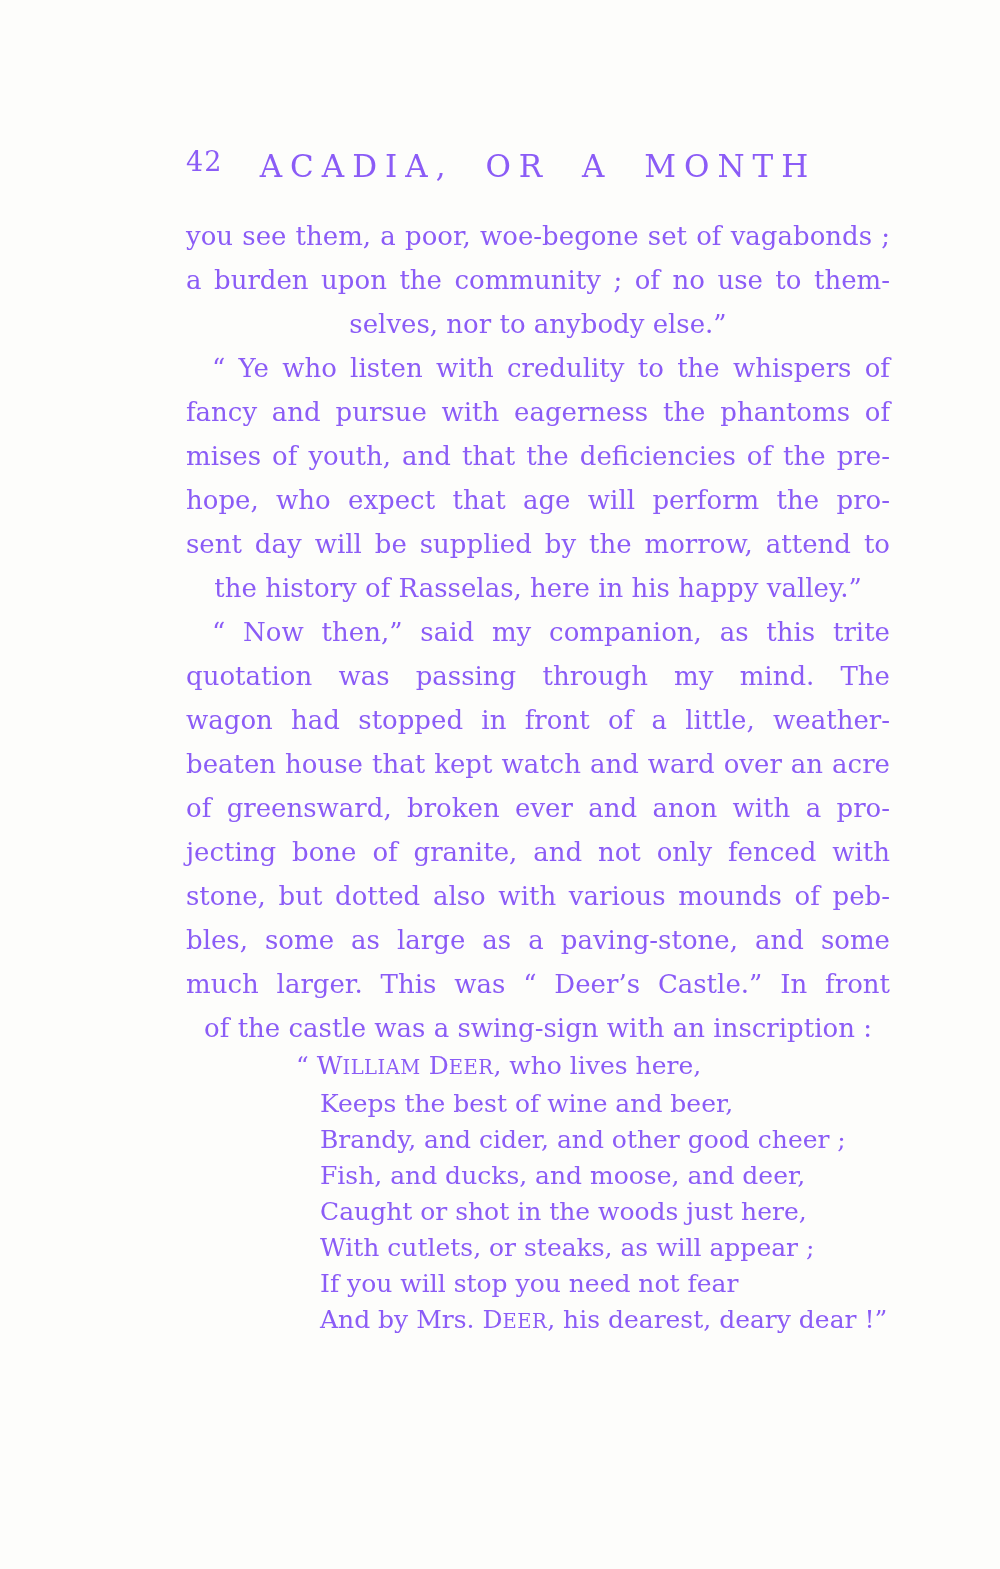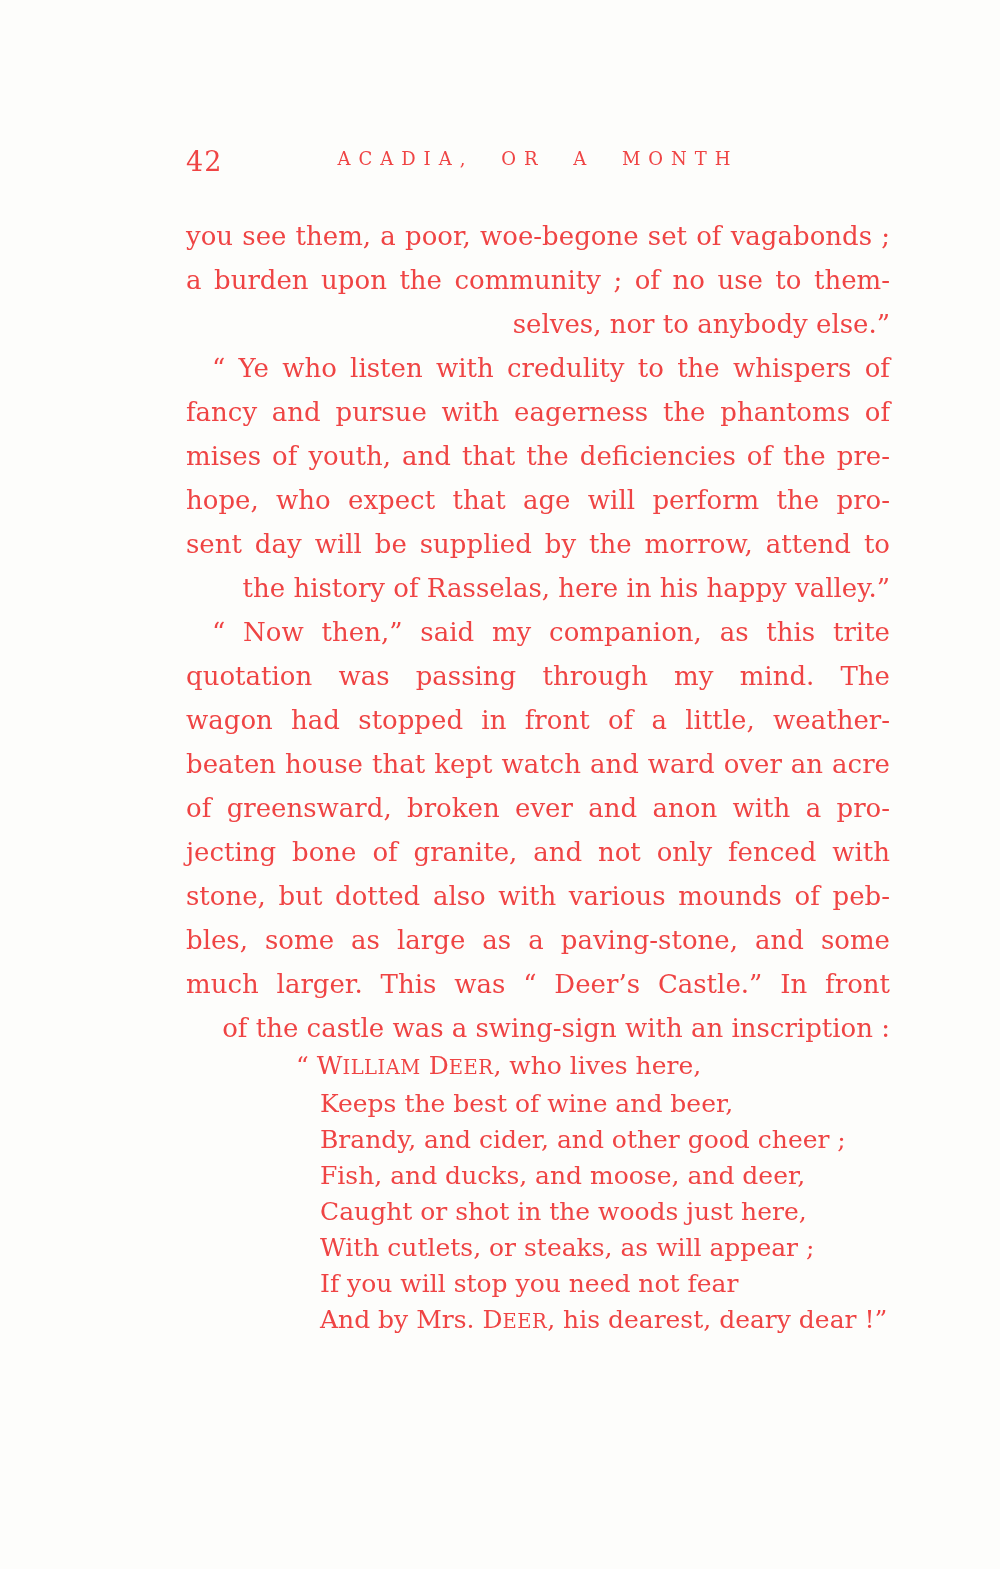--- a/index.html
+++ b/index.html
@@ -28,21 +28,21 @@
   .pagenum {
     position: absolute;
     left: 0;
     top: 0;
     font-size: 27px;
     letter-spacing: 1px;
   }
   .running-title {
     display: block;
     text-align: center;
-    font-size: 18px;
+    font-size: 31px;
     letter-spacing: 8px;
     word-spacing: 14px;
     white-space: nowrap;
     padding-top: 2px;
   }
   
   .body {
     position: absolute;
     top: 214px;
     left: 186px;
@@ -52,21 +52,21 @@
     font-size: 26px;
     line-height: 44px;
     white-space: nowrap; 
   }
   .bline.just {
     white-space: normal;
     text-align: justify;
     text-align-last: justify;
   }
   .bline.last {
-    text-align: right;
+    text-align: center;
   }
   .bline.ind {
     text-indent: 26px;
   }
   
   .poem {
     position: absolute;
     top: 1048px;
     left: 296px;
   }
@@ -80,21 +80,21 @@
     padding-left: 0;
   }
   .sc {
     font-size: 0.78em;
     letter-spacing: 0.5px;
   }
 </style>
 </head>
 <body>
 
-<div class="page" style="background: rgb(253, 253, 251); color: #ef4444;">
+<div class="page" style="background: rgb(253, 253, 251); color: #8b5cf6;">
 
   <div class="header">
     <span class="pagenum">42</span>
     <span class="running-title">ACADIA, OR A MONTH</span>
   </div>
 
   <div class="body" id="body-container">
       <div class="bline just">you see them, a poor, woe-begone set of vagabonds&nbsp;;</div>
       <div class="bline just">a burden upon the community&nbsp;; of no use to them-</div>
       <div class="bline last">selves, nor to anybody else.”</div>

